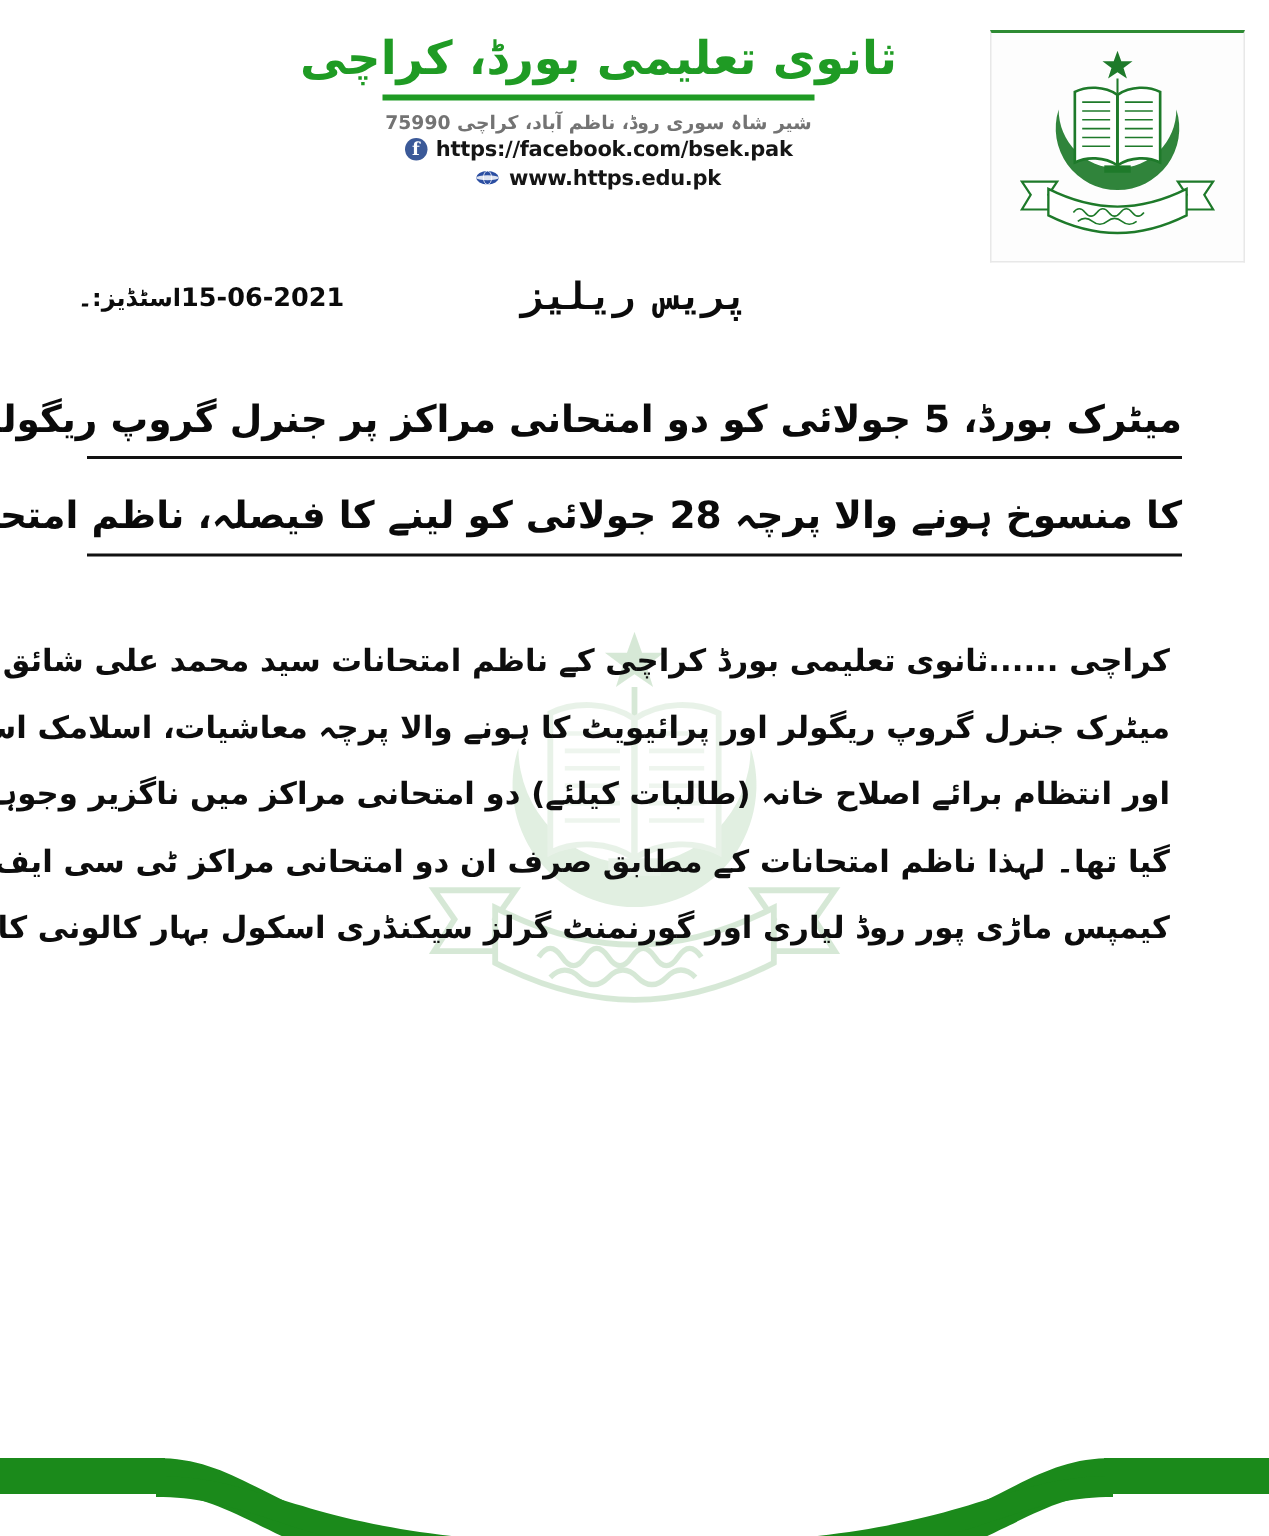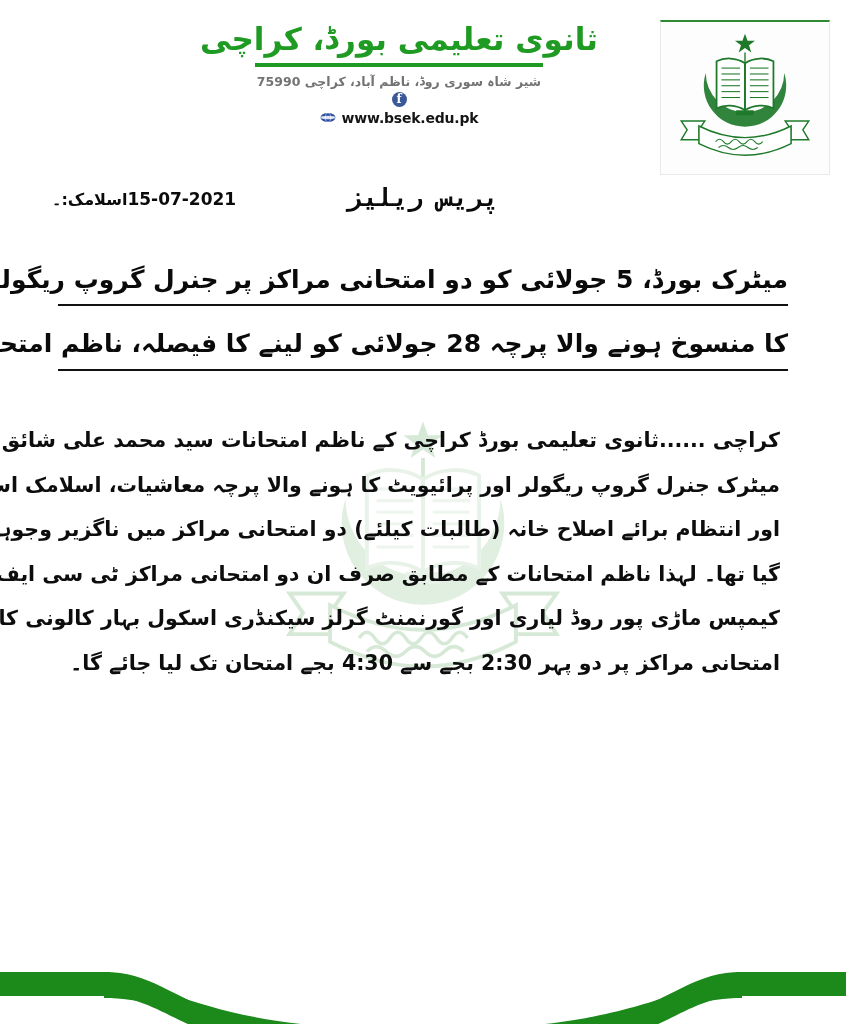--- a/index.html
+++ b/index.html
@@ -222,31 +222,32 @@
 
     <div class="header-center">
       <div class="org-title">ثانوی تعلیمی بورڈ، کراچی</div>
 
       <div class="green-rule"></div>
 
       <div class="addr-line">شیر شاہ سوری روڈ، ناظم آباد، کراچی 75990</div>
 
       <div class="contact-row">
         <span class="fb-icon">f</span>
+        <span>https://facebook.com/bsek.pak</span>
       </div>
 
       <div class="contact-row">
         <span class="web-icon">
           <svg viewBox="0 0 32 26" xmlns="http://www.w3.org/2000/svg">
             <ellipse cx="16" cy="13" rx="15" ry="9" fill="#2B4EA2"></ellipse>
             <ellipse cx="16" cy="13" rx="15" ry="3.4" fill="#ffffff" opacity="0.85"></ellipse>
             <ellipse cx="16" cy="13" rx="5.5" ry="9" fill="none" stroke="#ffffff" stroke-width="1.2" opacity="0.85"></ellipse>
           </svg>
         </span>
-        <span>www.bsek.edu.pk</span>
+        <span>www.https.edu.pk</span>
       </div>
     </div>
 
     <div class="logo-box">
       <svg viewBox="0 0 170 155" xmlns="http://www.w3.org/2000/svg">
         <g fill="none" stroke="#1E7A2A" stroke-width="1.6">
 
           <polygon points="85,12 87.6,19.2 95.2,19.2 89.1,23.8 91.4,31 85,26.6 78.6,31 80.9,23.8 74.8,19.2 82.4,19.2" fill="#1E7A2A" stroke="none"></polygon>
 
           <path d="M85 31 L85 41" stroke-width="1.4"></path>
@@ -288,21 +289,21 @@
             <path d="M58 128 q5 -4 10 0 q5 4 10 0 q5 -4 10 0 q5 4 10 0"></path>
           </g>
         </g>
       </svg>
     </div>
   </div>
 
   <div class="meta-row">
     <div class="press-release">پریس ریلیز</div>
     <div class="date-block">
-      <span class="date-value">15-07-2021</span><span class="date-label">اسلامک:۔</span>
+      <span class="date-value">15-06-2021</span><span class="date-label">اسٹڈیز:۔</span>
     </div>
   </div>
 
   <div class="headline">
     <div class="headline-line">میٹرک بورڈ، 5 جولائی کو دو امتحانی مراکز پر جنرل گروپ ریگولر اور پرائیویٹ</div>
     <div class="headline-line">کا منسوخ ہونے والا پرچہ 28 جولائی کو لینے کا فیصلہ، ناظم امتحانات</div>
   </div>
 
   <div class="watermark">
     <svg viewBox="0 0 170 155" xmlns="http://www.w3.org/2000/svg">
@@ -338,21 +339,20 @@
       </g>
     </svg>
   </div>
 
   <div class="body-text">
     <div class="body-line">کراچی ......ثانوی تعلیمی بورڈ کراچی کے ناظم امتحانات سید محمد علی شائق کے مطابق 5 جولائی 2021 کو</div>
     <div class="body-line">میٹرک جنرل گروپ ریگولر اور پرائیویٹ کا ہونے والا پرچہ معاشیات، اسلامک اسٹڈیز، اسلامک ہسٹری</div>
     <div class="body-line">اور انتظام برائے اصلاح خانہ (طالبات کیلئے)  دو امتحانی مراکز میں ناگزیر وجوہات کی بنا پر منسوخ کر دیا</div>
     <div class="body-line">گیا تھا۔ لہذا ناظم امتحانات کے مطابق صرف ان دو امتحانی مراکز ٹی سی ایف سیکنڈری اسکول کاؤس جی</div>
     <div class="body-line">کیمپس ماڑی پور روڈ لیاری اور گورنمنٹ گرلز سیکنڈری اسکول بہار کالونی کا امتحان 28 جولائی کو انہی</div>
-    <div class="body-line center-last">امتحانی مراکز پر دو پہر 2:30 بجے سے 4:30 بجے امتحان تک لیا جائے گا۔</div>
   </div>
 
   <div class="footer">
     <svg viewBox="0 0 846 124" xmlns="http://www.w3.org/2000/svg" preserveAspectRatio="none">
       <path d="M0 72 L104 72 C150 72 170 96 230 118 C320 150 526 150 616 118
                C676 96 696 72 742 72 L846 72 L846 96 L742 96
                C700 96 680 118 616 142 C526 176 320 176 230 142
                C166 118 146 96 104 96 L0 96 Z" fill="#1B8A1B"></path>
       <path d="M0 72 L110 72 L110 96 L0 96 Z" fill="#1B8A1B"></path>
       <path d="M736 72 L846 72 L846 96 L736 96 Z" fill="#1B8A1B"></path>

